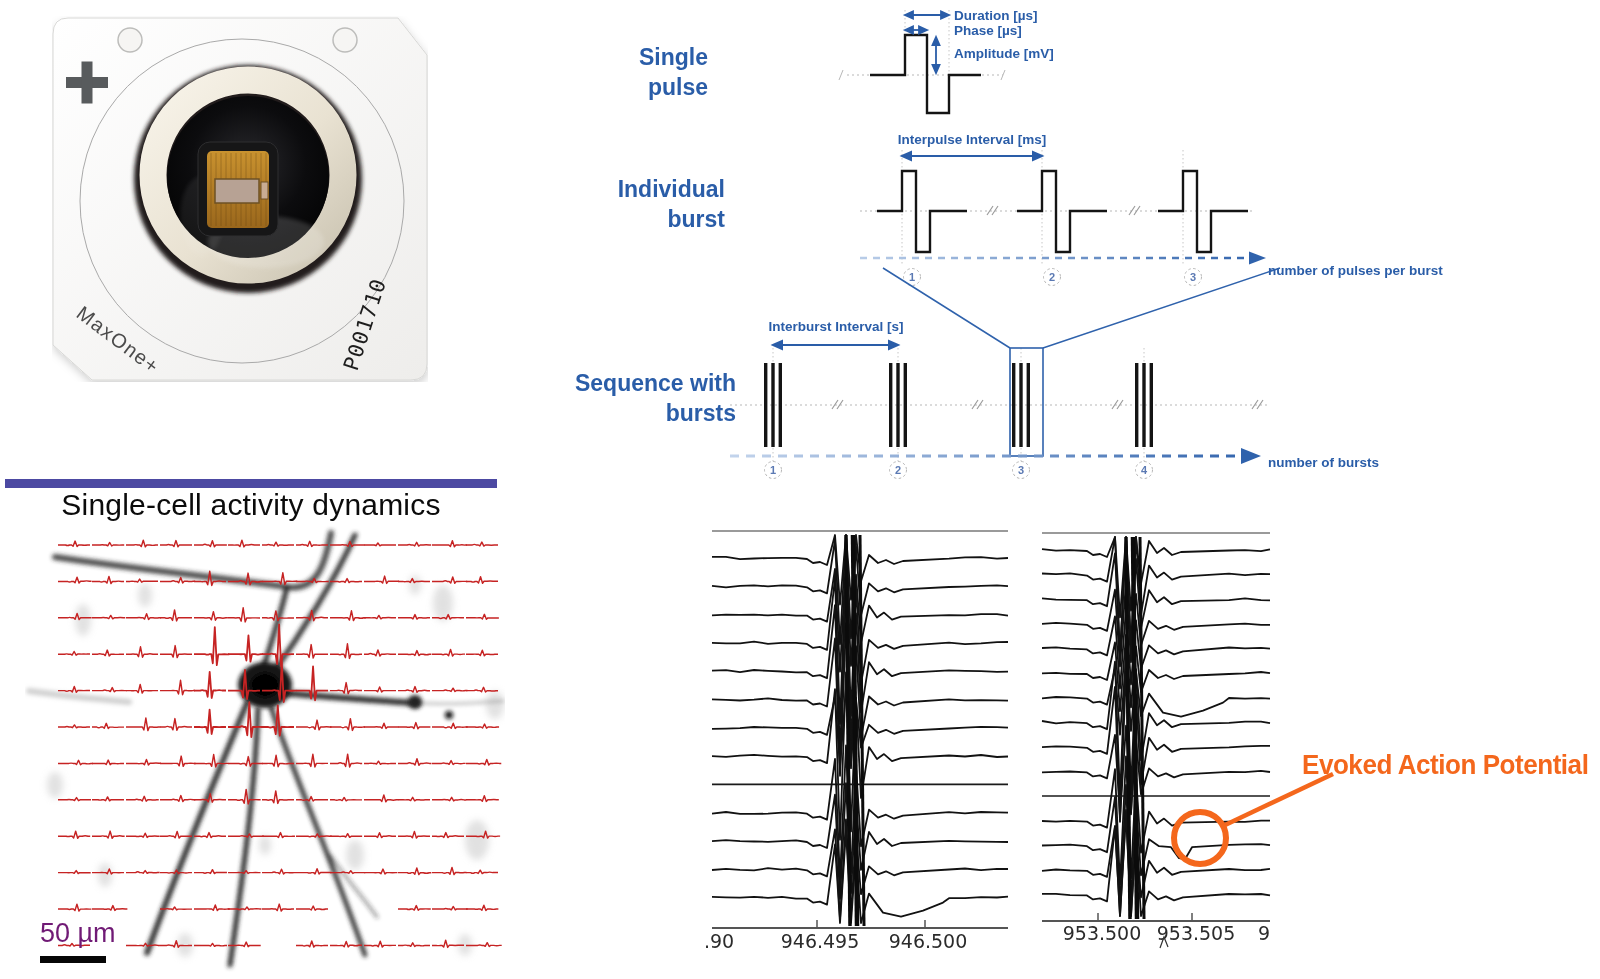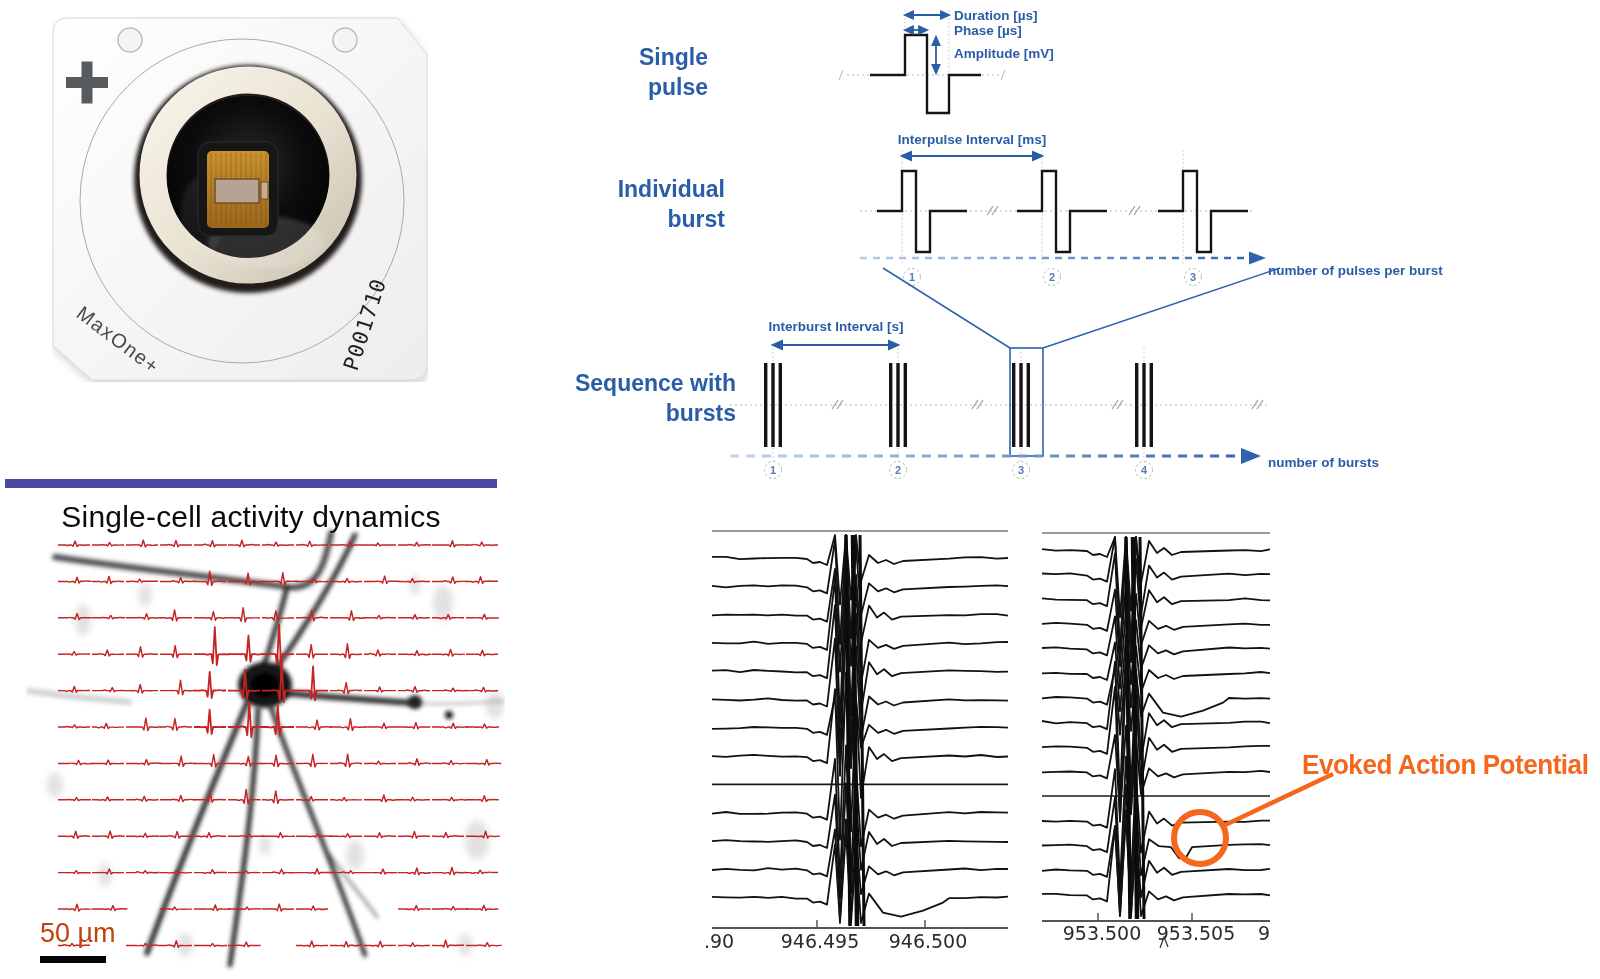--- a/index.html
+++ b/index.html
@@ -7,21 +7,21 @@
     --orange:#f4671c; --divider:#4c49a2; --spike:#c62323; --trace:#121212;
   }
   *{box-sizing:border-box;}
   html,body{margin:0;padding:0;background:#fff;}
   #slide{position:relative;width:1600px;height:979px;background:#ffffff;overflow:hidden;
          font-family:"Liberation Sans",sans-serif;}
   .abs{position:absolute;}
   .stim-label{color:var(--blue);font-weight:600;font-size:23px;line-height:1.32;text-align:right;}
   #activity-title{font-size:30px;color:#0b0b0b;text-align:center;letter-spacing:.2px;}
   #divider-bar{background:var(--divider);}
-  #scale-label{font-size:27px;color:#c2410c;}
+  #scale-label{font-size:27px;color:#701a75;}
   #scale-bar{background:#060606;}
   #evoked-label{color:var(--orange);font-weight:bold;font-size:28px;transform:scaleX(.93);
                 transform-origin:left center;white-space:nowrap;letter-spacing:-.5px;}
   svg text{font-family:"Liberation Sans",sans-serif;}
   text.annot{font-size:13.5px;font-weight:600;fill:var(--blue);}
   text.cnum{font-size:11px;font-weight:600;fill:#5b79b3;}
   text.tick{font-size:19px;fill:#2b2b2b;font-family:"DejaVu Sans","Liberation Sans",sans-serif;}
   .mono{font-family:"DejaVu Sans Mono","Liberation Mono",monospace;}
 </style>
 </head>
@@ -186,21 +186,21 @@
         <text class="cnum" x="218" y="474" text-anchor="middle">1</text>
         <text class="cnum" x="343" y="474" text-anchor="middle">2</text>
         <text class="cnum" x="466" y="474" text-anchor="middle">3</text>
         <text class="cnum" x="589" y="474" text-anchor="middle">4</text>
       </g>
       <text class="annot" x="713" y="467">number of bursts</text>
     </g>
   </svg>
 
   <div id="divider-bar" class="abs" style="left:5px;top:479px;width:492px;height:9px;"></div>
-  <div id="activity-title" class="abs" style="left:5px;top:488px;width:492px;margin-top:12px;">Single-cell activity dynamics</div>
+  <div id="activity-title" class="abs" style="left:5px;top:488px;width:492px;">Single-cell activity dynamics</div>
 
   <svg id="neuron-svg" class="abs" style="left:25px;top:525px;" width="480" height="450" viewBox="0 0 480 450">
     <defs>
         <filter id="nblur">
           <feGaussianBlur stdDeviation="1.9"></feGaussianBlur>
         </filter>
           <filter id="nblur2">
           <feGaussianBlur stdDeviation="3.5"></feGaussianBlur>
         </filter>
       </defs>

